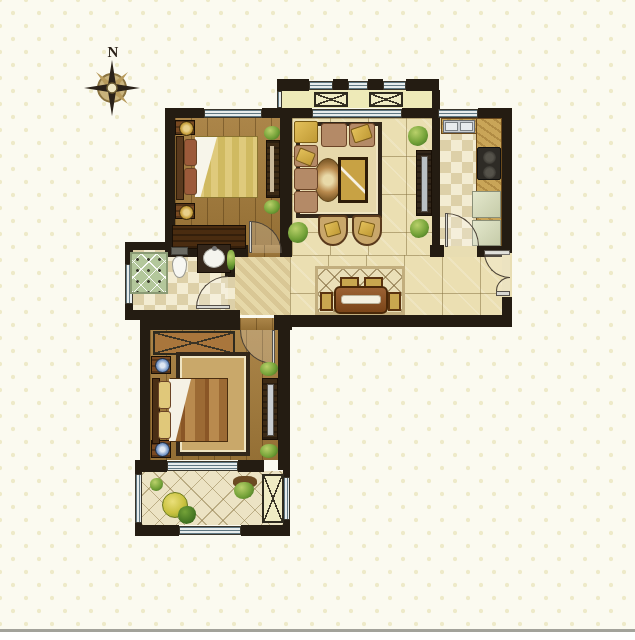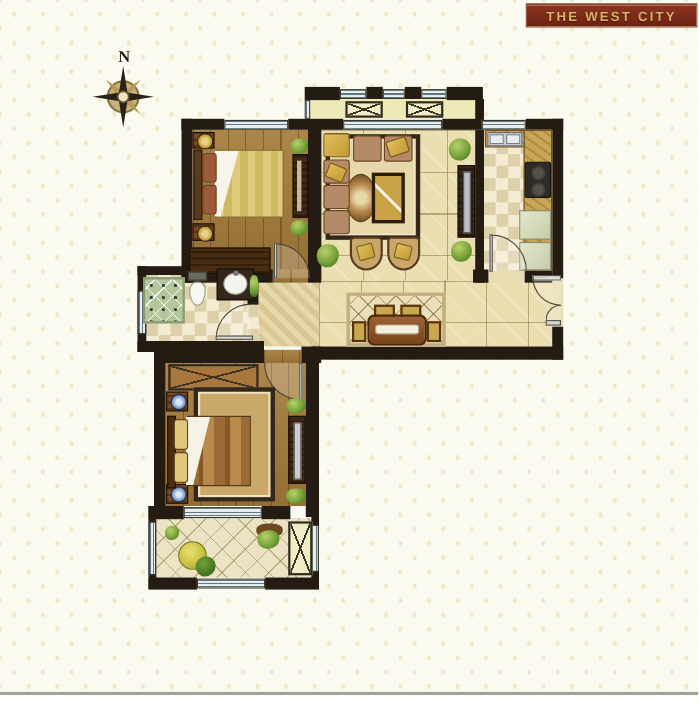--- a/index.html
+++ b/index.html
@@ -42,23 +42,20 @@
   .gold{position:absolute;background:linear-gradient(135deg,#e3c05a,#c09a35);border:1px solid #7a5c14;border-radius:2px;box-sizing:border-box}
   .compass-n{position:absolute;left:98px;top:44px;width:30px;text-align:center;color:#2a2118;font-size:15px;font-family:"Liberation Serif",serif;font-weight:bold}
   .footer-line{position:absolute;left:0;top:629px;width:635px;height:3px;background:#a2a29a}
   .footer-white{position:absolute;left:0;top:632px;width:635px;height:8px;background:#ffffff}
 </style>
 </head>
 <body>
 
 <div class="page">
 
-  <div class="banner">
-    <span>THE WEST CITY</span>
-  </div>
 
   <div class="compass-n">N</div>
   <svg class="abs" style="left:84px;top:60px" width="56" height="56" viewBox="0 0 56 56">
     <circle cx="28" cy="28" r="14" fill="#c9b37c" stroke="#8a7340" stroke-width="2"></circle>
     <polygon points="44,12 30,22 34,26" fill="#b89b5c"></polygon>
     <polygon points="44,44 34,30 30,34" fill="#b89b5c"></polygon>
     <polygon points="12,44 22,34 26,30" fill="#b89b5c"></polygon>
     <polygon points="12,12 26,22 22,26" fill="#b89b5c"></polygon>
     <polygon points="28,0 32,25 24,25" fill="#2a2118"></polygon>
     <polygon points="56,28 31,32 31,24" fill="#2a2118"></polygon>

